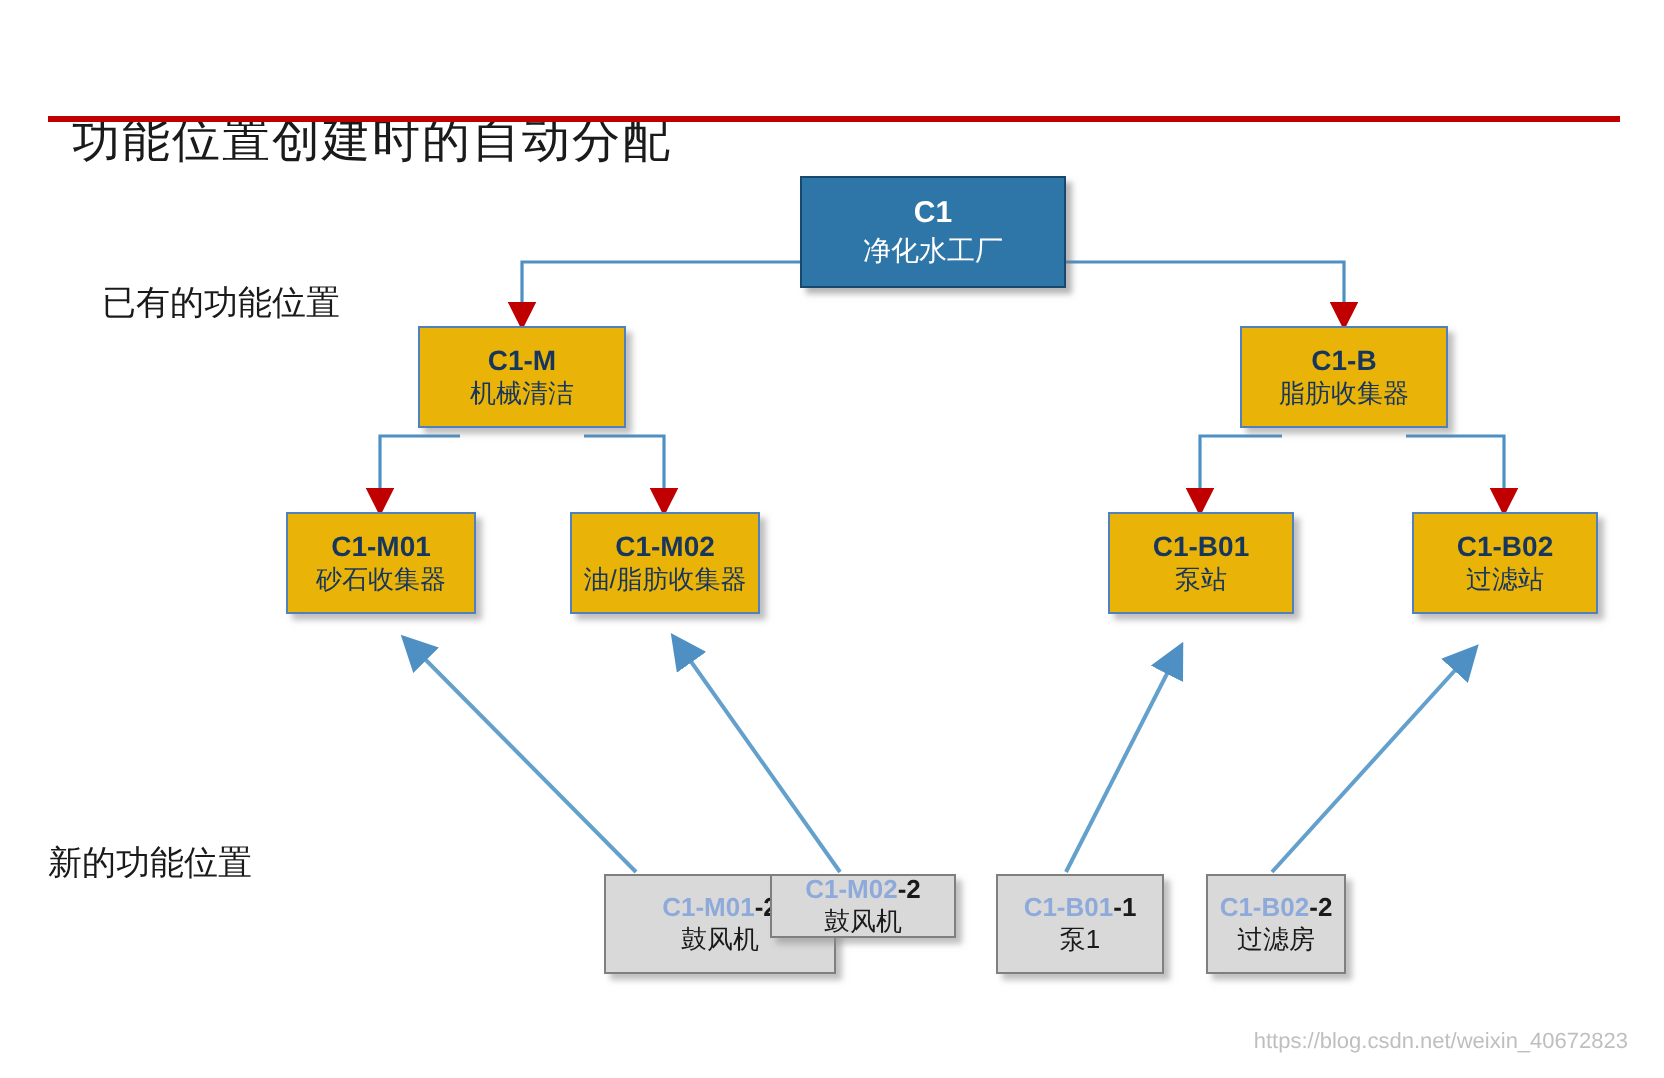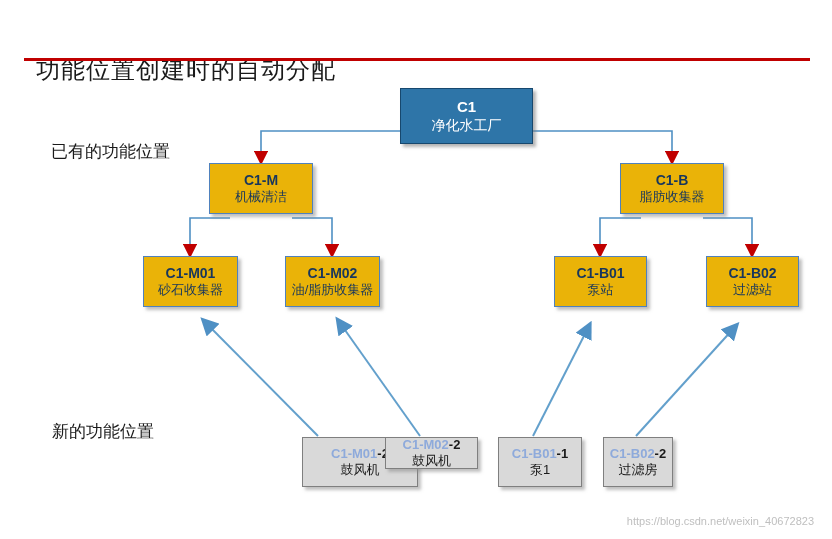--- a/index.html
+++ b/index.html
@@ -38,21 +38,21 @@
     height: 3px;
     background: #c00000;
   }
   .side-label {
     position: absolute;
     font-size: 17px;
     color: #1a1a1a;
     white-space: nowrap;
   }
   #label-existing { left: 24px; top: 140px; margin-left: 27px; }
-  #label-new { left: 24px; top: 420px; margin-left: 28px; }
+  #label-new { left: 24px; top: 420px; }
 
   svg.connectors {
     position: absolute;
     left: 0;
     top: 0;
     width: 832px;
     height: 539px;
     pointer-events: none;
   }
 

